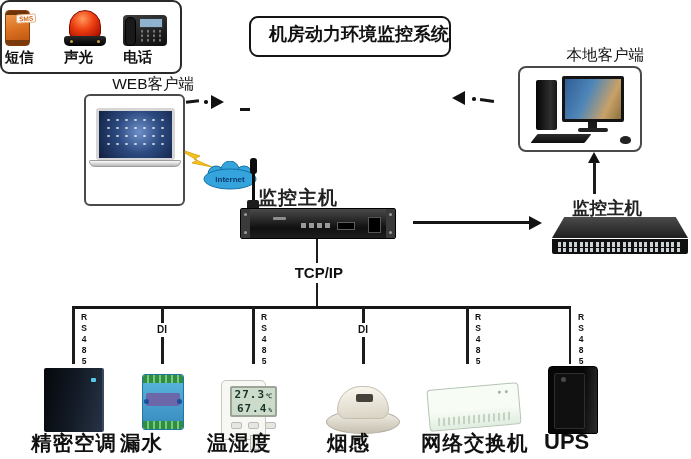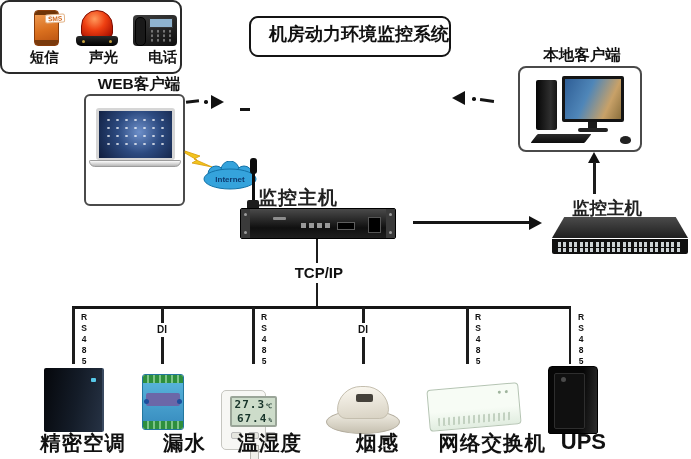--- a/index.html
+++ b/index.html
@@ -6,36 +6,36 @@
   #canvas{position:relative;width:691px;height:459px;background:#fff;overflow:hidden;
           font-family:"Liberation Sans","DejaVu Sans",sans-serif;color:#111;}
   .abs{position:absolute;}
   .ctr{text-align:right;}
   
   .frame{position:absolute;background:#fff;border:2px solid #4a4a4a;border-radius:7px;box-sizing:border-box;}
   #title-box{left:249px;top:16px;width:198px;height:37px;border:2.5px solid #141414;border-radius:9px;
              line-height:33px;font-size:18px;font-weight:bold;}
   #notify-box{left:250px;top:77px;width:178px;height:66px;border:2.5px solid #2a2a2a;border-radius:9px;
               display:flex;justify-content:space-around;align-items:flex-start;padding-top:4px;}
-  .notify-item{display:flex;flex-direction:column;align-items:flex-end;width:54px;}
+  .notify-item{display:flex;flex-direction:column;align-items:flex-start;width:54px;}
   .icon-slot{height:40px;display:flex;align-items:flex-end;justify-content:center;position:relative;}
   .notify-label{font-size:14.5px;font-weight:bold;margin-top:2px;}
   
   .hline{position:absolute;background:#151515;height:2.5px;}
   .vline{position:absolute;background:#1c1c1c;width:2.5px;}
   .tri-right{position:absolute;width:0;height:0;border-top:7px solid transparent;border-bottom:7px solid transparent;border-left:13px solid #111;}
   .tri-left{position:absolute;width:0;height:0;border-top:7px solid transparent;border-bottom:7px solid transparent;border-right:13px solid #111;}
   .tri-up{position:absolute;width:0;height:0;border-left:6px solid transparent;border-right:6px solid transparent;border-bottom:11px solid #111;}
   .dot{position:absolute;width:3.5px;height:3.5px;background:#111;border-radius:50%;}
   .v-label{position:absolute;writing-mode:vertical-lr;text-orientation:upright;font-size:8.5px;font-weight:bold;
            letter-spacing:1px;color:#111;line-height:10px;}
   .di-label{position:absolute;width:26px;height:14px;background:#fff;font-size:10px;font-weight:bold;
             text-align:center;line-height:14px;}
-  .dev-label{position:absolute;font-size:20.5px;font-weight:bold;text-align:right;letter-spacing:1px;}
-  .client-label{position:absolute;font-size:15.5px;font-weight:bold;text-align:center;}
+  .dev-label{position:absolute;font-size:20.5px;font-weight:bold;text-align:left;letter-spacing:1px;}
+  .client-label{position:absolute;font-size:15.5px;font-weight:normal;text-align:right;}
   
   #laptop-screen{left:10px;top:12px;width:79px;height:52px;border:3px solid #d6d6d6;border-bottom-width:2px;border-radius:3px;
     background:radial-gradient(circle at 55% 45%, #6d8fc9 0%, #2c4a80 45%, #101e3e 100%);box-sizing:border-box;}
   #laptop-dots{left:5px;top:5px;width:64px;height:30px;opacity:.75;
     background-image:radial-gradient(circle, rgba(255,255,255,.95) 1px, transparent 1.4px);background-size:9px 8px;}
   #laptop-base{left:3px;top:64px;width:92px;height:7px;background:linear-gradient(#fbfbfb,#b7b7b7);
     border-radius:2px 2px 10px 10px;border:1px solid #9c9c9c;box-sizing:border-box;}
   
   #pc-tower{left:16px;top:12px;width:21px;height:50px;background:linear-gradient(90deg,#050505,#2f2f2f 70%,#151515);border-radius:2px;}
   #pc-monitor{left:42px;top:8px;width:62px;height:46px;border:3px solid #141414;border-radius:2px;box-sizing:border-box;
@@ -77,21 +77,21 @@
   .port-row{height:4.5px;margin:1px 0;background:repeating-linear-gradient(90deg,#cdd3d5 0 3px,transparent 3px 5.4px);}
   
   #dev-ac{left:44px;top:368px;width:58px;height:64px;border-radius:2px;
     background:linear-gradient(100deg,#05070b 0%,#141c28 55%,#263244 100%);border-right:2px solid #3a4a60;}
   #dev-ac .logo{position:absolute;right:6px;top:10px;width:5px;height:4px;background:#57c8e8;border-radius:1px;}
   #dev-leak{left:142px;top:374px;width:42px;height:56px;border:1px solid #23779f;border-radius:3px;box-sizing:border-box;overflow:hidden;}
   .leak-strip{height:8px;background:repeating-linear-gradient(90deg,#2e8f3e 0 4px,#7cc488 4px 6px);}
   #leak-body{position:relative;height:38px;background:linear-gradient(180deg,#56b2da,#3b90c2);}
   #leak-band{position:absolute;left:3px;top:10px;right:3px;height:13px;background:#6b67a8;border-radius:2px;}
   .leak-dot{position:absolute;top:16px;width:5px;height:5px;background:#1d4f9e;border-radius:50%;}
-  #dev-thermo{left:221px;top:390px;width:45px;height:60px;background:#f7f7f4;border:1px solid #c6c6c0;border-radius:5px;box-sizing:border-box;}
+  #dev-thermo{left:221px;top:380px;width:45px;height:60px;background:#f7f7f4;border:1px solid #c6c6c0;border-radius:5px;box-sizing:border-box;}
   #thermo-lcd{position:absolute;left:8px;top:5px;width:47px;height:31px;background:#cddcca;border:2px solid #9aa598;border-radius:2px;
     box-sizing:border-box;padding:1px 3px;font-family:"DejaVu Sans Mono",monospace;font-weight:bold;color:#17342a;}
   .lcd-row{display:flex;justify-content:flex-end;align-items:baseline;font-size:11px;line-height:12.5px;letter-spacing:1px;}
   .lcd-unit{font-size:6px;margin-left:1px;letter-spacing:0;}
   .thermo-btn{position:absolute;top:41px;width:9px;height:5px;background:#e6e6df;border:1px solid #bbb;border-radius:2px;}
   #thermo-probe{position:absolute;right:6px;bottom:-11px;width:7px;height:13px;background:#efefe9;border:1px solid #b5b5ae;}
   #dev-smoke{left:326px;top:386px;width:74px;height:48px;}
   #smoke-base{position:absolute;left:0;bottom:0;width:74px;height:24px;border-radius:50%;
     background:linear-gradient(#f4f1e8,#c6c0b0);border:1px solid #b3ad9e;box-sizing:border-box;}
   #smoke-dome{position:absolute;left:11px;top:0;width:52px;height:33px;border-radius:26px 26px 10px 10px;

